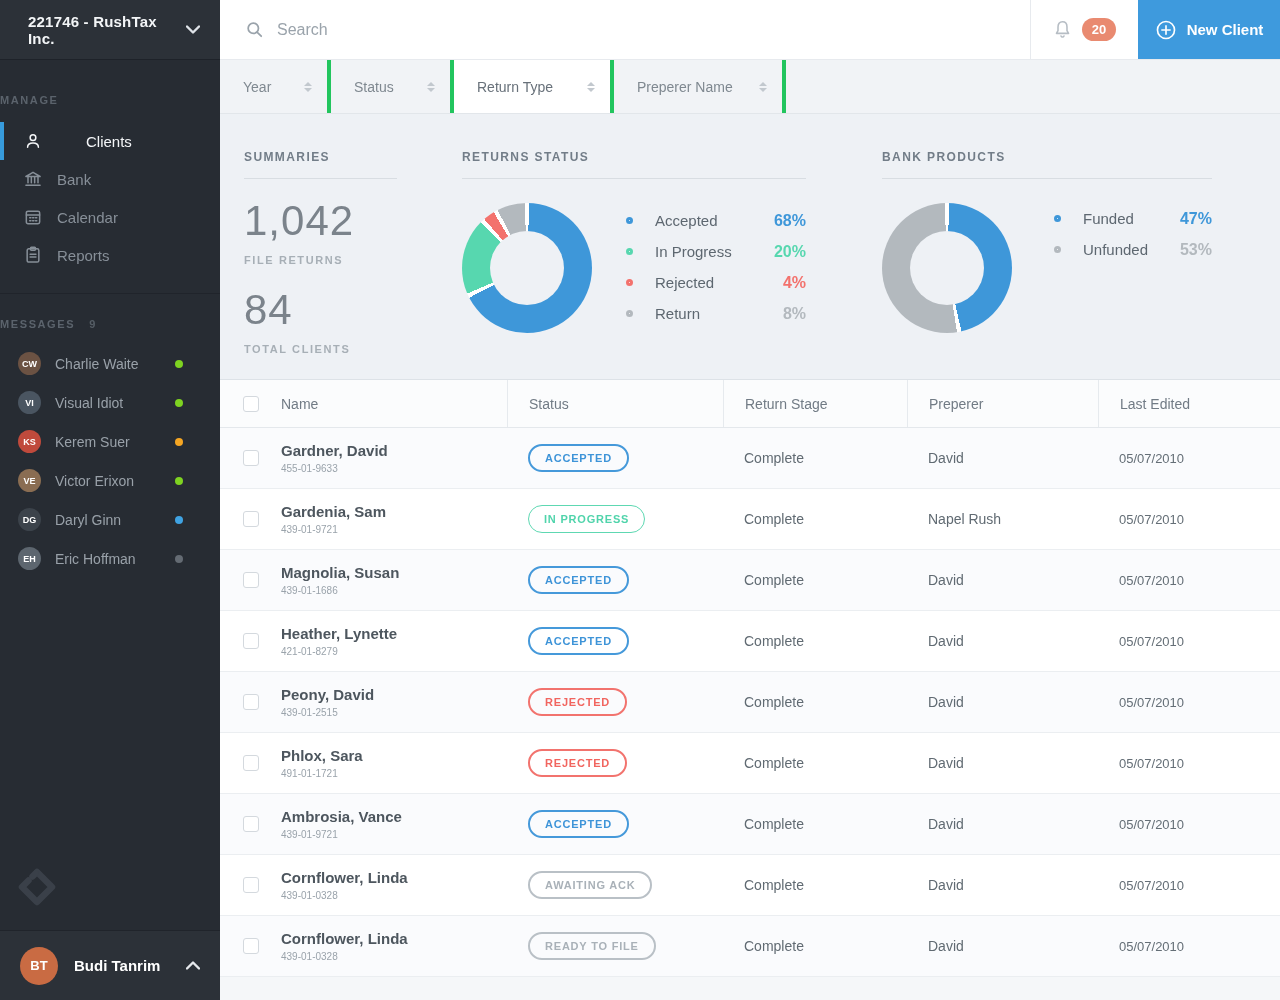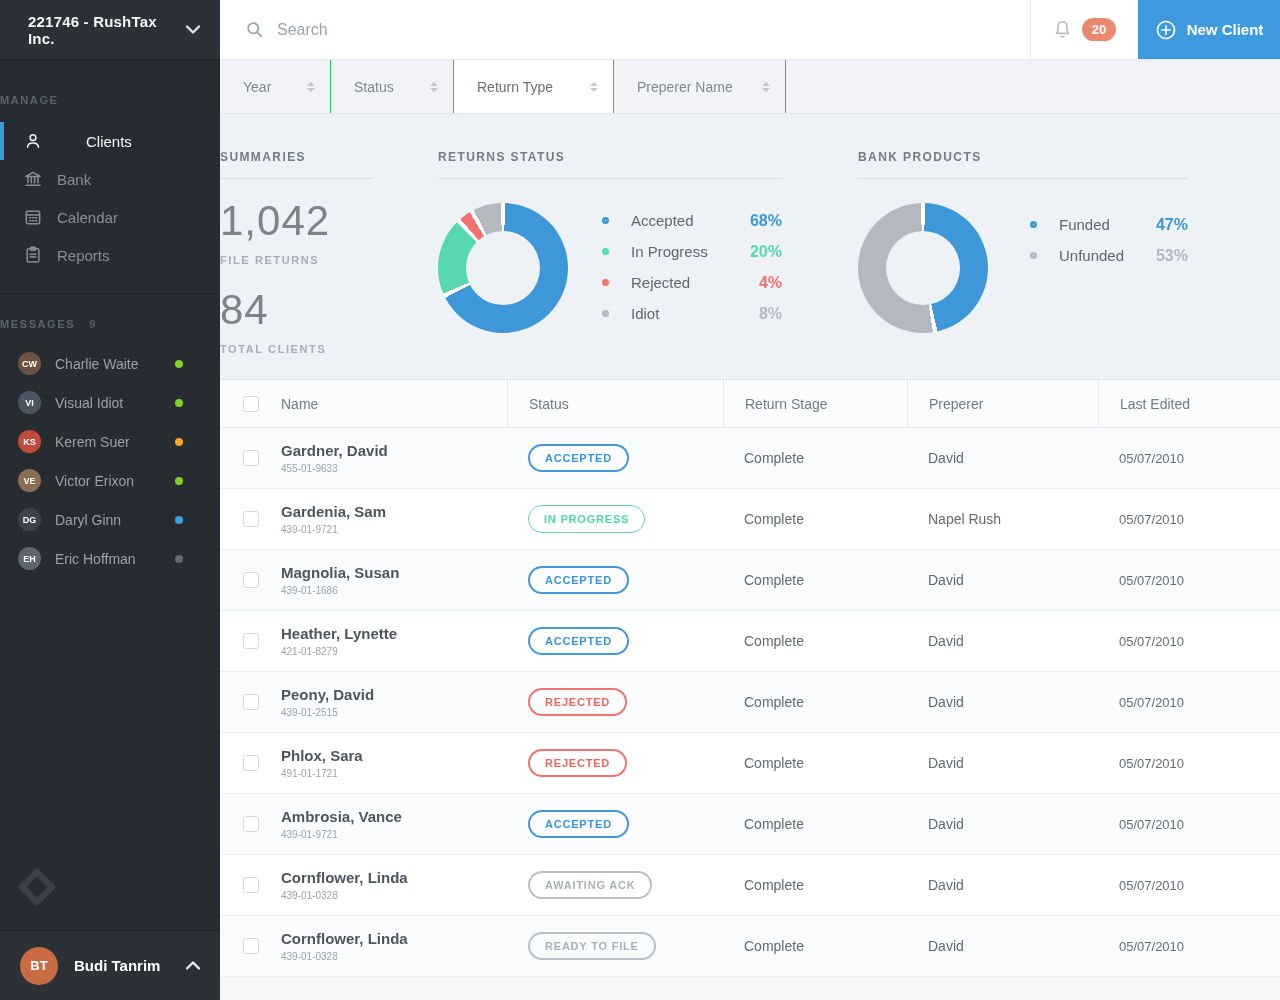--- a/index.html
+++ b/index.html
@@ -41,46 +41,46 @@
   .search-wrap { flex:1; display:flex; align-items:center; padding-left:25px; }
   .search-wrap svg { color:#9aa3ab; }
   .search-input { border:none; outline:none; font-size:16px; color:#47505a; margin-left:13px; flex:1; font-family:"Liberation Sans", sans-serif; background:transparent; }
   .search-input::placeholder { color:#9aa3ab; }
   .notif { width:108px; min-width:108px; border-left:1px solid #e7eaee; display:flex; align-items:center; justify-content:center; gap:10px; cursor:pointer; }
   .notif svg { color:#b6bdc4; }
   .notif-badge { background:#e98a70; color:#fff; font-size:13px; font-weight:bold; height:23px; min-width:34px; padding:0 9px; border-radius:12px; display:flex; align-items:center; justify-content:center; }
   .new-client { width:142px; min-width:142px; background:#3e9add; border:none; color:#fff; font-size:15px; font-weight:bold; display:flex; align-items:center; justify-content:center; gap:10px; cursor:pointer; font-family:"Liberation Sans", sans-serif; }
 
   .filterbar { height:54px; min-height:54px; background:#f1f3f6; border-bottom:1px solid #e2e6ea; display:flex; }
-  .filter-cell { border-right:1px solid #22c55e; display:flex; align-items:center; padding:0 15px 0 23px; cursor:pointer;text-align:right; }
+  .filter-cell { border-right:4px solid #22c55e; display:flex; align-items:center; padding:0 15px 0 23px; cursor:pointer;text-align:right; }
   .filter-cell .fl { font-size:14px; color:#7f8890; }
   .filter-cell.active { background:#fff; }
   .filter-cell.active .fl { color:#68717a; }
   .sort-arrows { margin-left:auto; display:flex; flex-direction:column; gap:2px; padding-left:14px; }
   .tri-up { width:0; height:0; border-left:4px solid transparent; border-right:4px solid transparent; border-bottom:4px solid #c2c8ce; }
   .tri-dn { width:0; height:0; border-left:4px solid transparent; border-right:4px solid transparent; border-top:4px solid #c2c8ce; }
   .fc-year { width:111px; } .fc-status { width:123px; } .fc-rtype { width:160px; } .fc-pname { width:172px; }
 
   
-  .charts { height:266px; min-height:266px; background:#eef1f5; border-bottom:1px solid #dde2e7; display:flex; }
+  .charts { height:266px; min-height:266px; background:#eef1f5; border-bottom:1px solid #dde2e7; display:flex; padding-left:24px; }
   .sec-title { font-size:12px; font-weight:bold; letter-spacing:1.4px; color:#727d88; margin-top:36px; }
   .sec-rule { border-top:1px solid #d8dde2; margin-top:14px; }
   .sec-sum { width:218px; min-width:218px; }
   .sec-sum .sec-rule { width:153px; }
   .big-num { font-size:42px; color:#7b838b; margin-top:18px; letter-spacing:1px; }
   .sub-label { font-size:11px; font-weight:bold; color:#a7afb6; letter-spacing:1.6px; margin-top:9px; }
   .big-num.second { margin-top:20px; }
   .sec-returns { width:344px; min-width:344px; }
   .sec-bank { width:330px; min-width:330px; margin-left:76px; }
   .chart-row { display:flex; align-items:flex-start; margin-top:24px; }
   .donut { width:130px; height:130px; border-radius:50%; position:relative; }
   .donut .hole { position:absolute; left:50%; top:50%; width:74px; height:74px; margin:-37px 0 0 -37px; border-radius:50%; background:#eef1f5; }
   .legend { margin-left:34px; flex:1; }
   .sec-returns .legend { margin-top:2px; }
-  .sec-bank .legend { margin-top:6px; margin-left:42px;text-align:right; }
+  .sec-bank .legend { margin-top:0; margin-left:42px;text-align:right; }
   .lg-row { height:31px; display:flex; align-items:center; }
   .lg-dot { width:7px; height:7px; border:3px solid #888; border-radius:50%; background:#fff; }
   .lg-label { font-size:15px; color:#5d6770; margin-left:22px; }
   .lg-pct { margin-left:auto; font-size:16px; font-weight:bold; }
 
   
   .table { flex:1; display:flex; flex-direction:column; background:#fff; }
   .t-head { height:48px; min-height:48px; background:#fbfcfd; border-bottom:1px solid #e4e8ec; display:flex; align-items:center; }
   .t-head .hc { height:100%; display:flex; align-items:center; padding-left:21px; font-size:14px; color:#717b85; }
   .t-head .hc + .hc { border-left:1px solid #e6eaee; }
@@ -320,21 +320,21 @@
             <span class="lg-label">In Progress</span>
             <span class="lg-pct" style="color: rgb(87, 215, 175);">20%</span>
           </div>
           <div class="lg-row">
             <span class="lg-dot" style="border-color: rgb(243, 114, 109);"></span>
             <span class="lg-label">Rejected</span>
             <span class="lg-pct" style="color: rgb(243, 114, 109);">4%</span>
           </div>
           <div class="lg-row">
             <span class="lg-dot" style="border-color: rgb(179, 185, 190);"></span>
-            <span class="lg-label">Idiot</span>
+            <span class="lg-label">Return</span>
             <span class="lg-pct" style="color: rgb(179, 185, 190);">8%</span>
           </div>
         </div>
       </div>
     </div>
 
     <div class="sec-bank">
       <div class="sec-title">BANK PRODUCTS</div>
       <div class="sec-rule"></div>
       <div class="chart-row">

